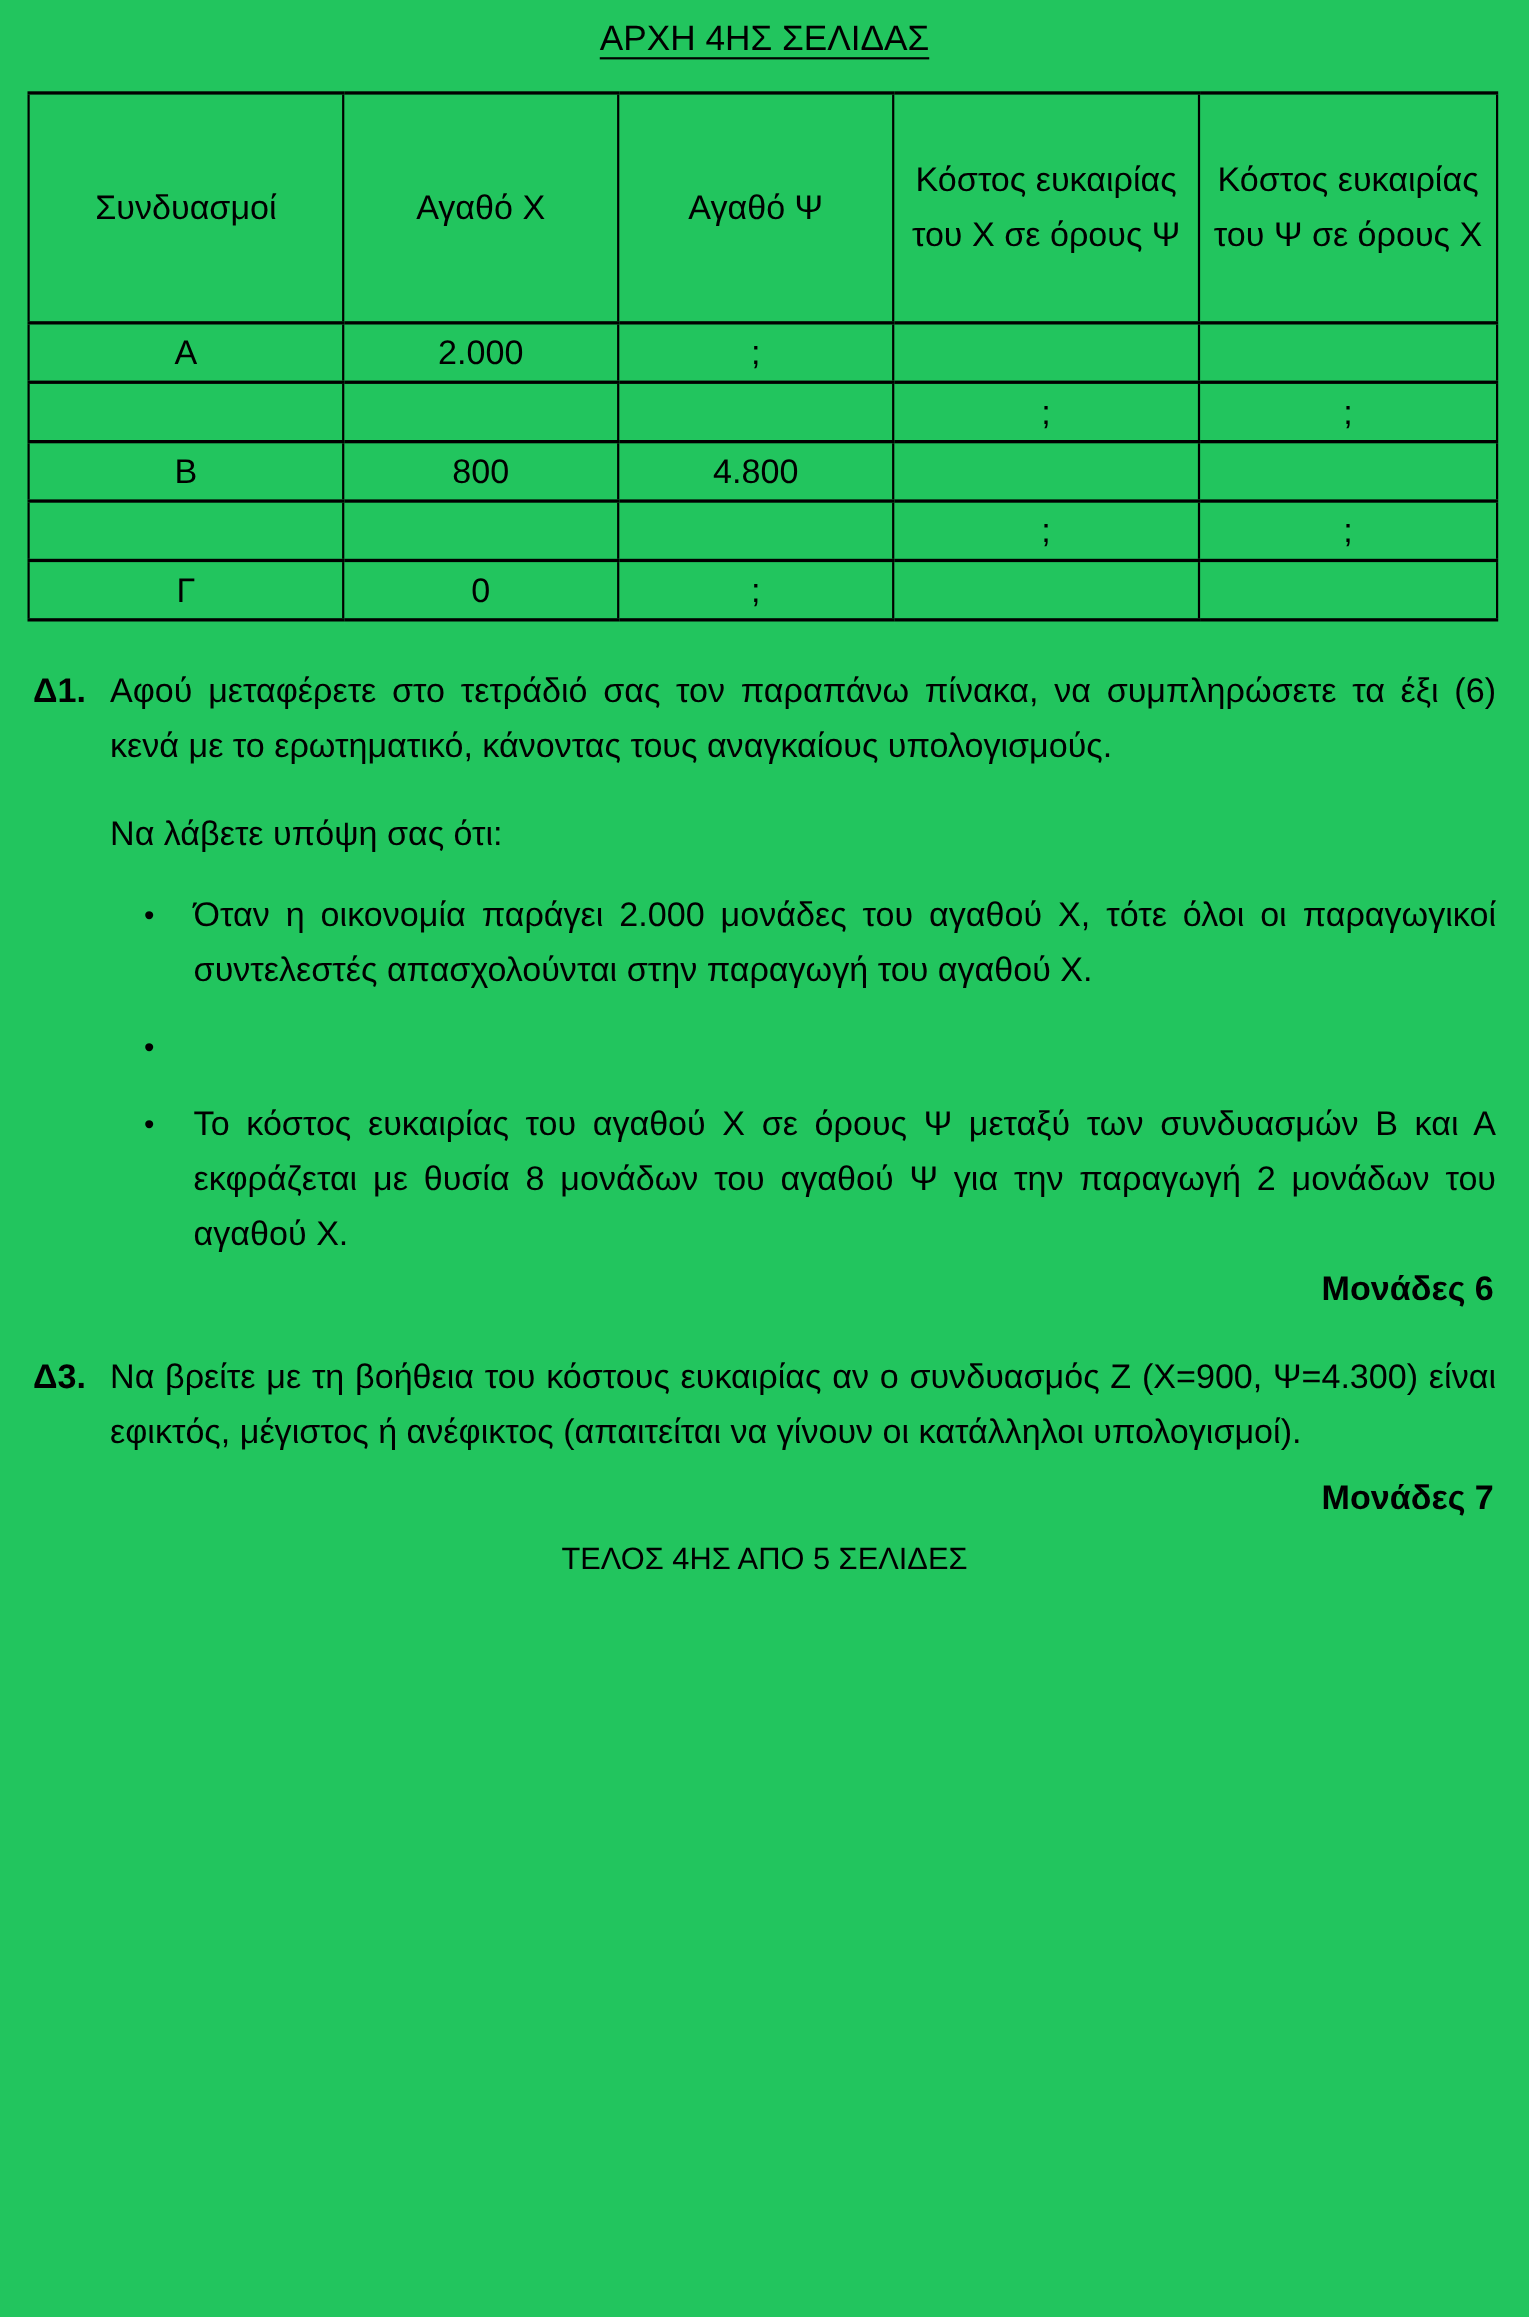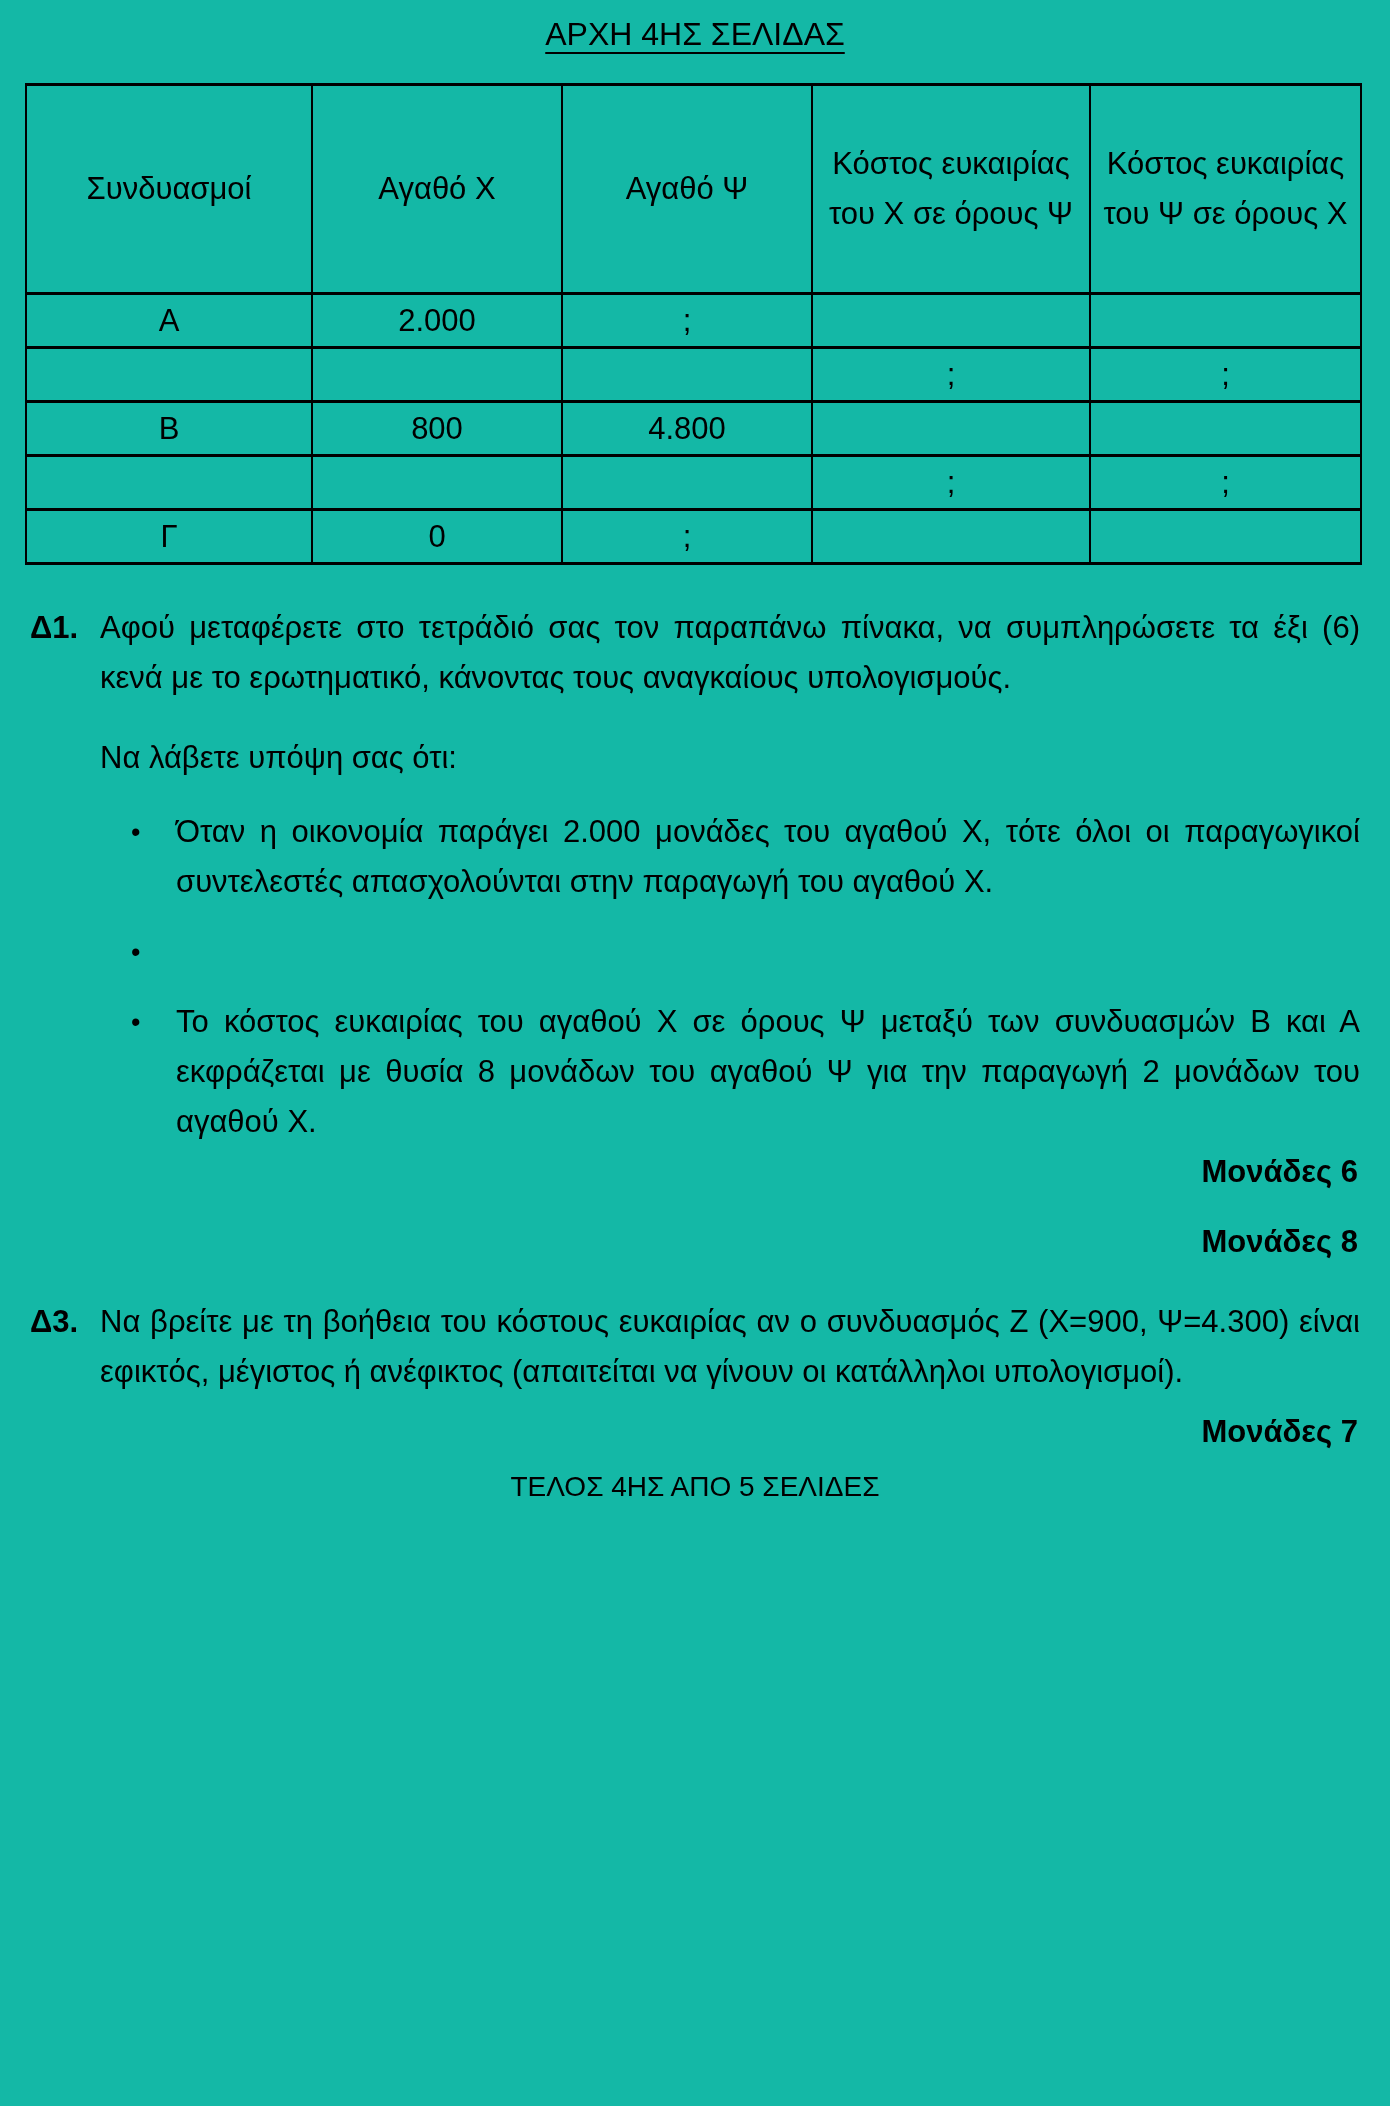--- a/index.html
+++ b/index.html
@@ -1,19 +1,19 @@
 <!DOCTYPE html>
 <html lang="el"><head>
 <meta charset="utf-8">
 <style>
   html,body{margin:0;padding:0;background:#ffffff;}
   .doc{
     position:relative;
     width:1390px;height:2106px;
-    background:#14b8a6;color:#000;
+    background:#22c55e;color:#000;
     font-family:"Liberation Sans",sans-serif;
     font-size:31px;
     overflow:hidden;
   }
   .title{
     padding-top:16px;
     text-align:center;
     text-decoration:underline;
     text-underline-offset:7px;
     text-decoration-thickness:2px;
@@ -146,21 +146,20 @@
   </div>
 
   <div class="bullet b3">
     <div class="bullet-marker">•</div>
     <div class="bullet-text">Το κόστος ευκαιρίας του αγαθού Χ σε όρους Ψ μεταξύ των συνδυασμών Β και Α εκφράζεται με θυσία 8 μονάδων του αγαθού Ψ για την παραγωγή 2 μονάδων του αγαθού Χ.</div>
   </div>
 
   <div class="points p1">Μονάδες 6</div>
 
 
-  <div class="points p2">Μονάδες 8</div>
 
   <div class="q q-d3">
     <div class="q-label">Δ3.</div>
     <div class="q-text">Να βρείτε με τη βοήθεια του κόστους ευκαιρίας αν ο συνδυασμός Ζ (Χ=900, Ψ=4.300) είναι εφικτός, μέγιστος ή ανέφικτος (απαιτείται να γίνουν οι κατάλληλοι υπολογισμοί).</div>
   </div>
 
   <div class="points p3">Μονάδες 7</div>
 
   <div class="footer">ΤΕΛΟΣ 4ΗΣ ΑΠΟ 5 ΣΕΛΙΔΕΣ</div>
 

